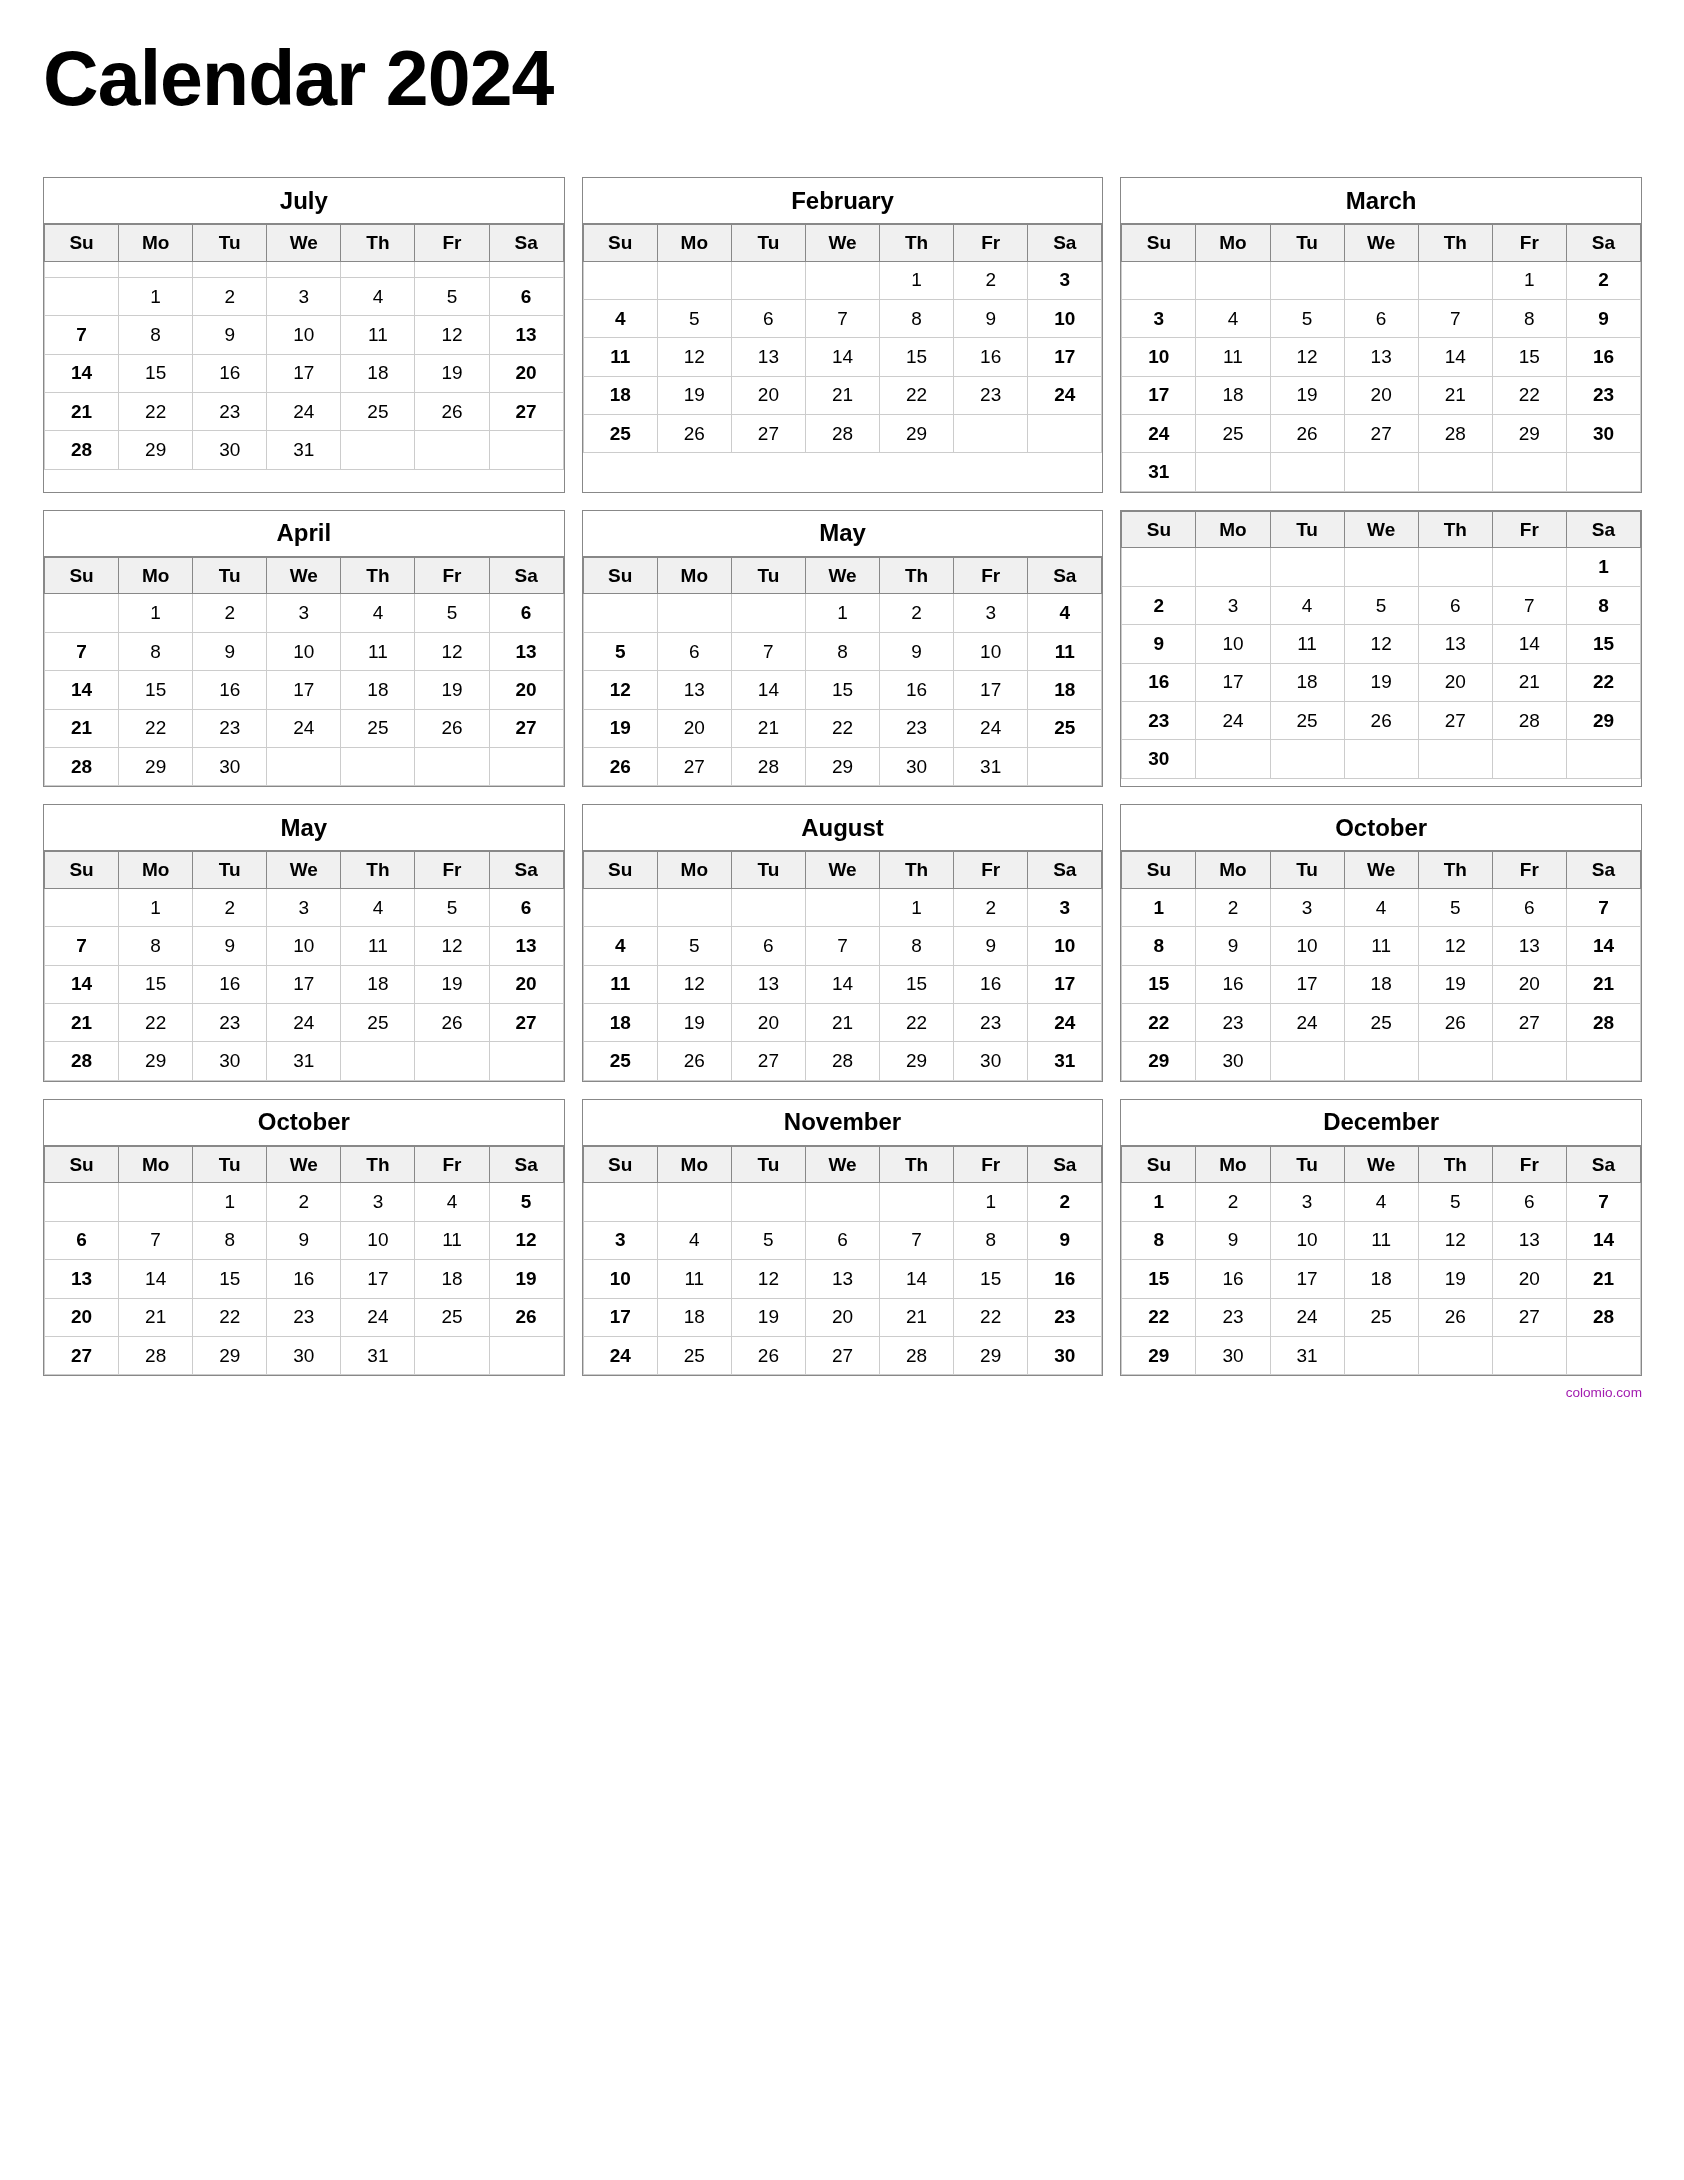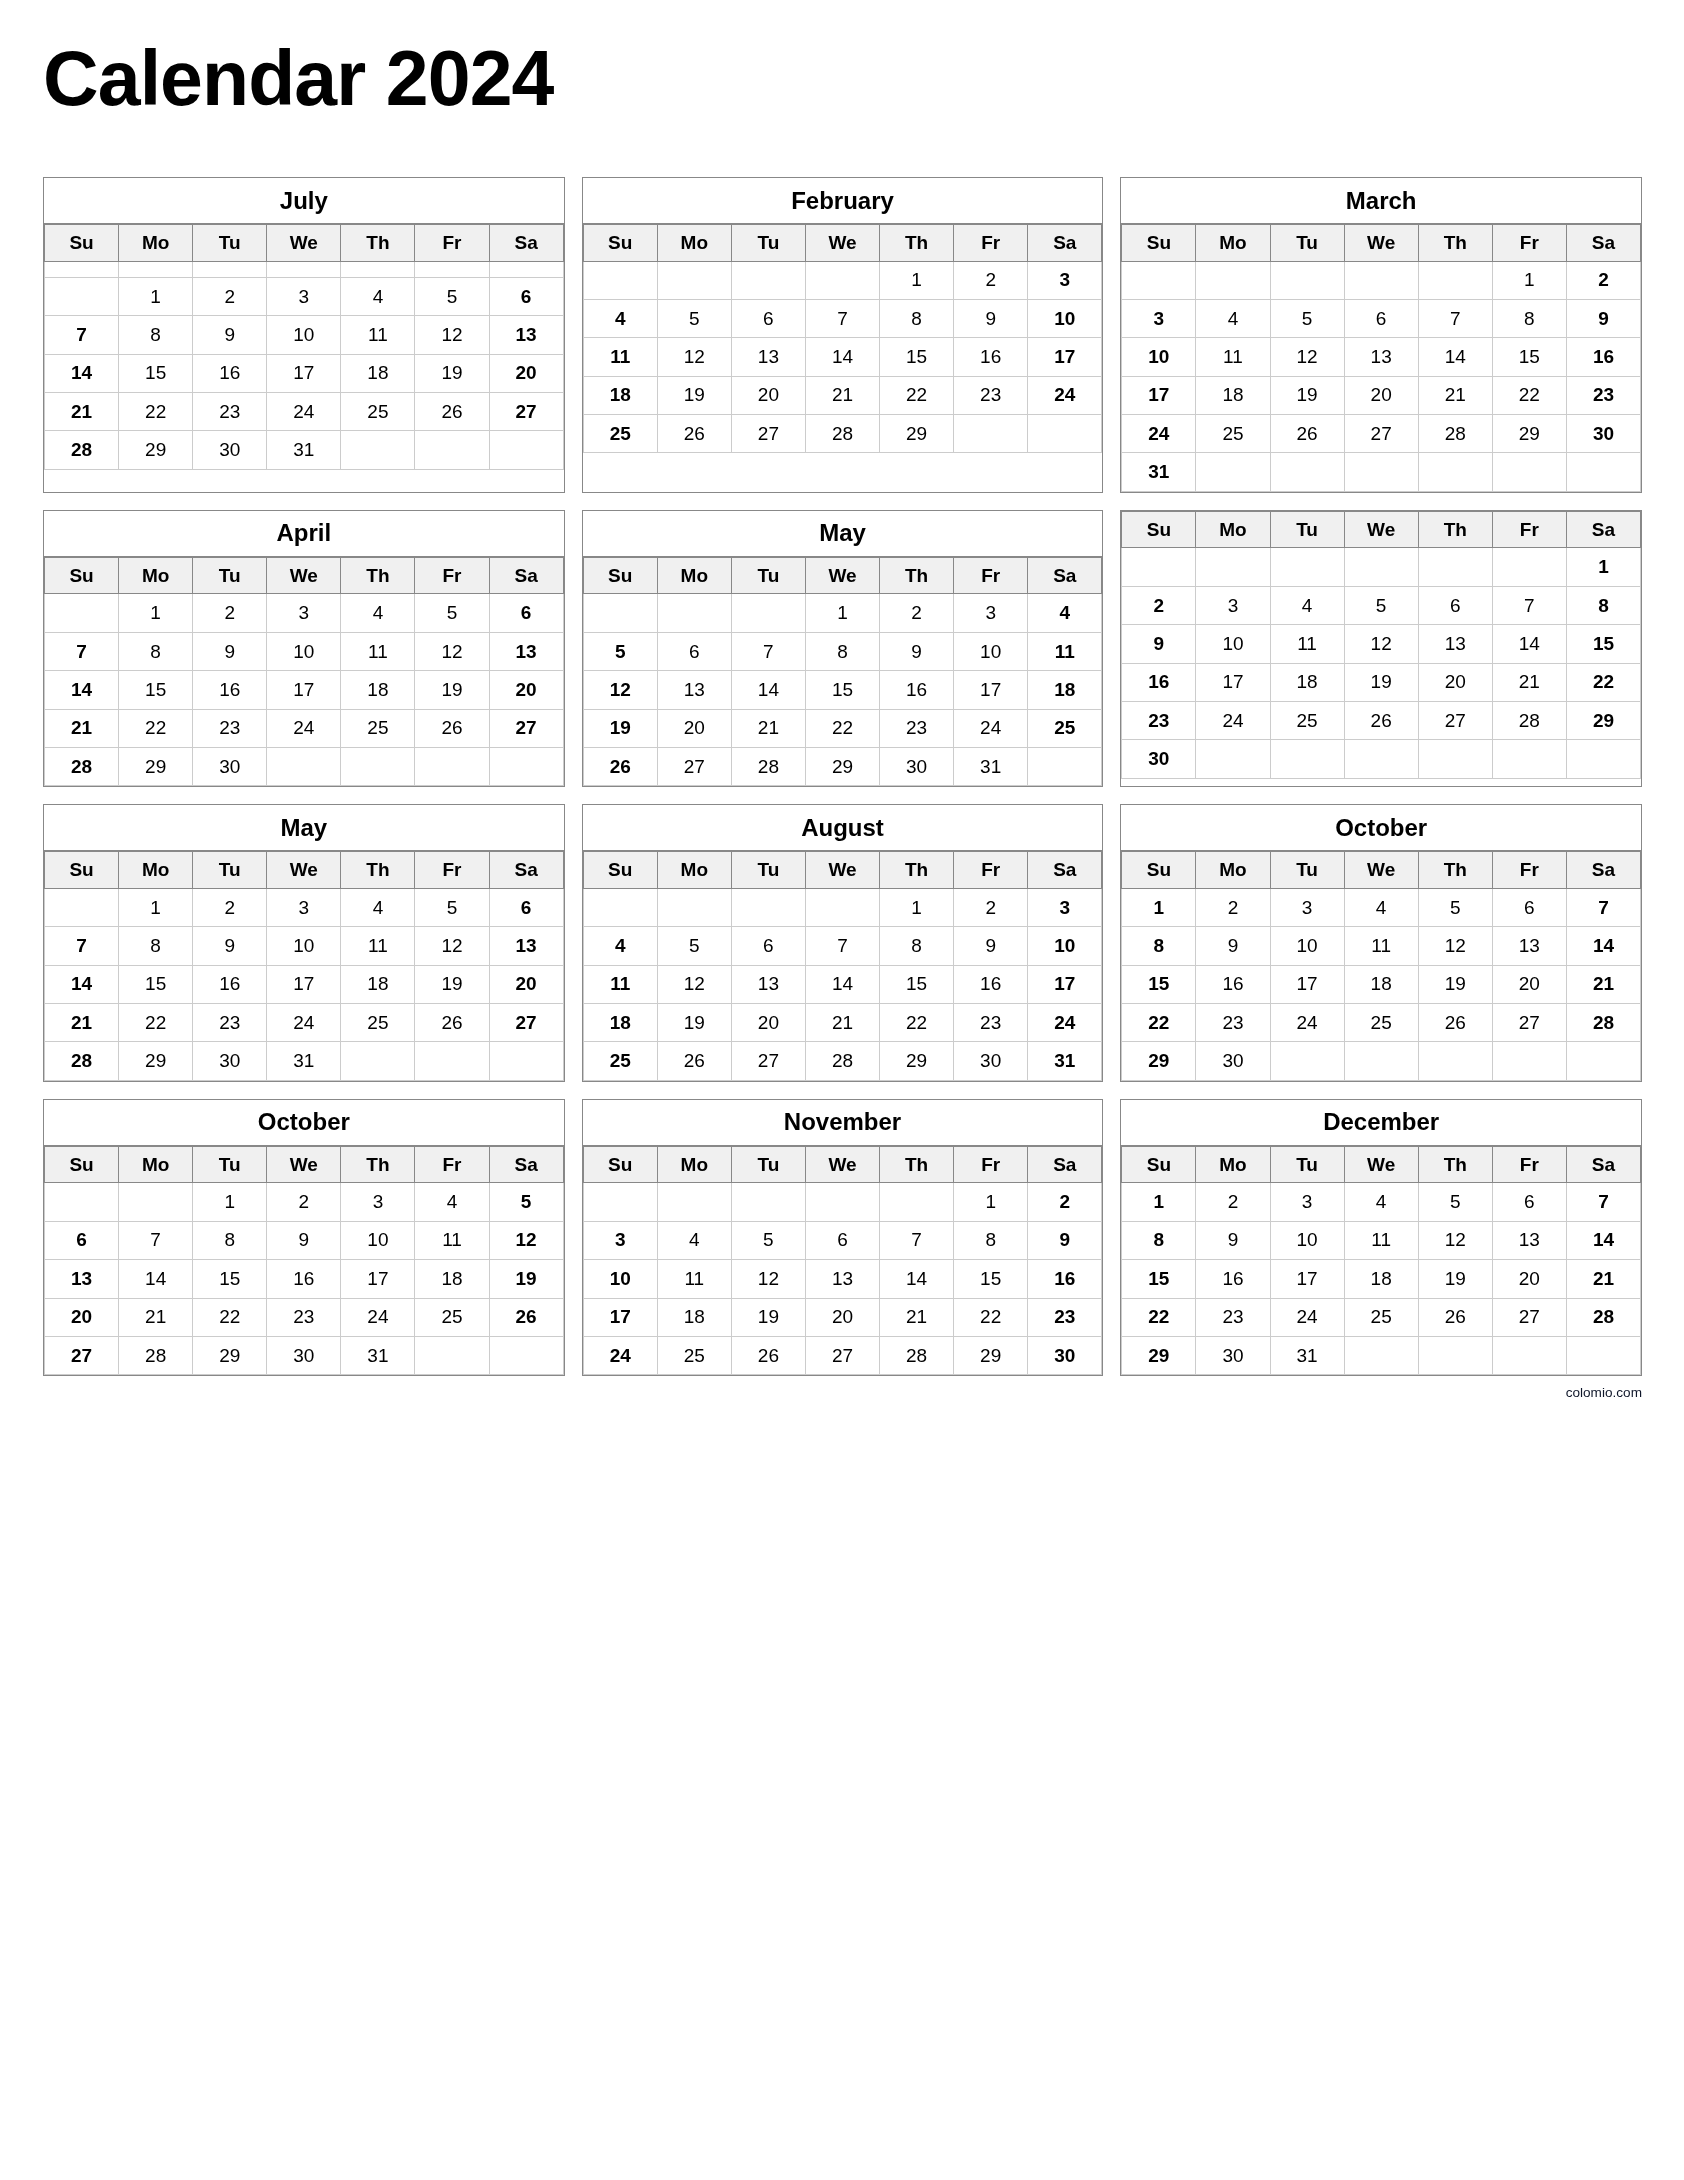--- a/index.html
+++ b/index.html
@@ -51,21 +51,21 @@
       padding: 7.7px 3.4px;
       border: 0.9px solid #ccc;
       width: 14.28%;
     }
     .bold-day {
       font-weight: bold;
     }
     .watermark {
       text-align: right;
       font-size: 13.6px;
-      color: #0f172a;
+      color: #a21caf;
       margin-top: 8.5px;
     }
   </style>
 </head>
 <body>
 
 <h1>Calendar 2024</h1>
 
 <div class="calendar-grid" id="calendar-container">
 <div class="month">

